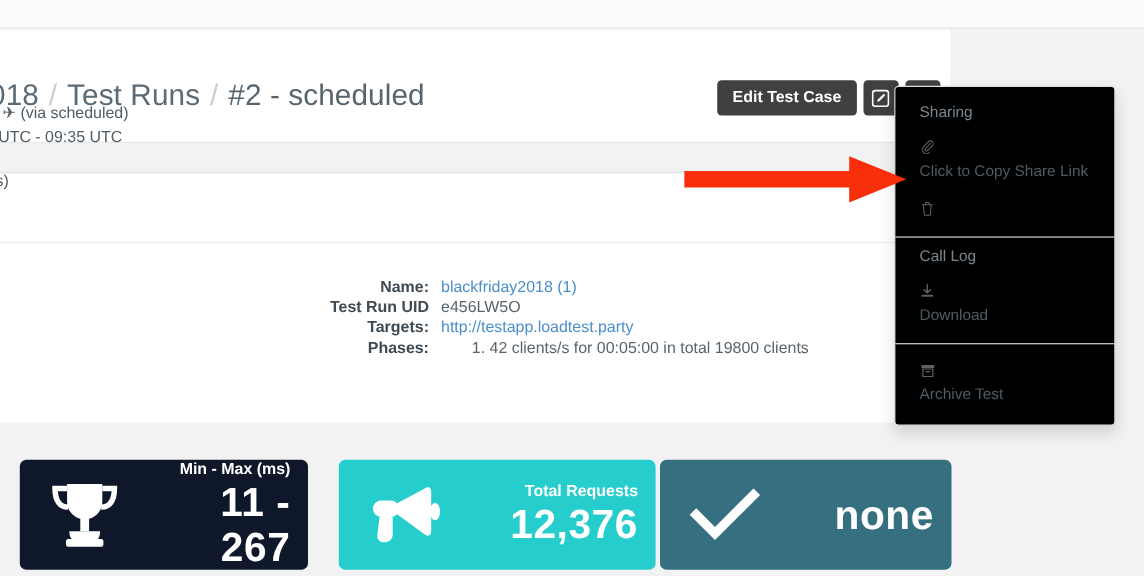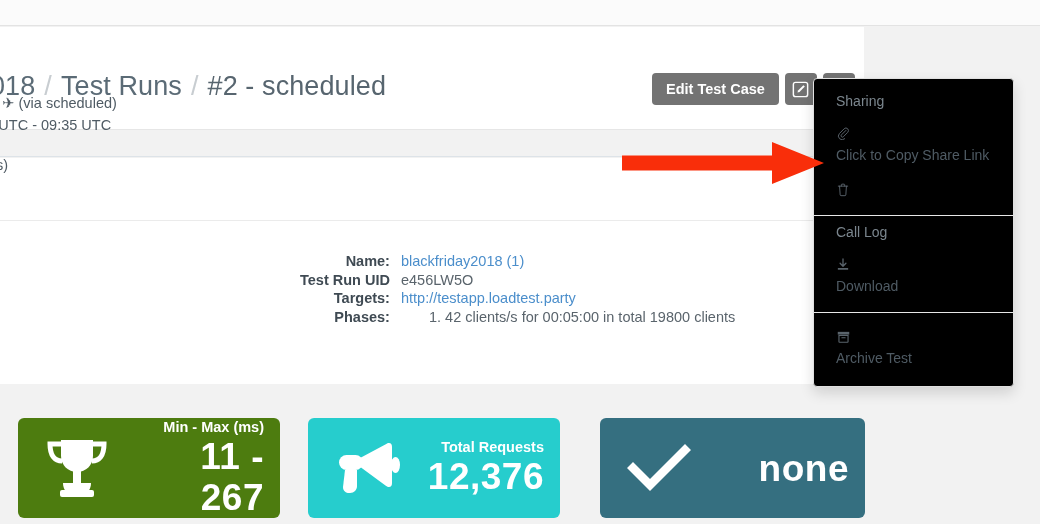--- a/index.html
+++ b/index.html
@@ -28,21 +28,21 @@
     position: absolute; left: -10px; top: 44px;
     font-size: 27px; color: #5b6b76; font-weight: 400;
     white-space: nowrap; letter-spacing: .1px;
   }
   .crumb .sep { color: #c8cdd1; padding: 0 9px; }
   .crumb .cur { color: #57656f; }
 
   
   .btn-group { position: absolute; left: 652px; top: 46px; display: flex; gap: 6px; }
   .btn {
-    background: #737373; color: #fff; border: none; border-radius: 4px;
+    background: #404040; color: #fff; border: none; border-radius: 4px;
     font-family: "Liberation Sans", sans-serif; font-size: 14.5px; font-weight: bold;
     height: 32px; display: flex; align-items: center; justify-content: center;
     cursor: pointer;
   }
   .btn-main { padding: 0 14px; }
   .btn-sq { width: 32px; }
   .btn svg { display: block; }
   .caret {
     width: 0; height: 0; border-left: 5px solid transparent;
     border-right: 5px solid transparent; border-top: 6px solid #fff;
@@ -104,21 +104,21 @@
   .cards { position: absolute; left: 0; top: 418px; width: 1040px; height: 106px; }
   .card {
     position: absolute; top: 0; height: 100px; border-radius: 6px;
     display: flex; align-items: center; color: #fff;
   }
   .card .ico { width: 118px; display: flex; align-items: center; justify-content: center; }
   .card .txt { flex: 1; text-align: right; padding-right: 16px; }
   .card .ttl { font-size: 14.5px; font-weight: bold; line-height: 17px; }
   .card .big { font-size: 37px; font-weight: bold; line-height: 41px; letter-spacing: .5px; }
   #card0 { left: 18px;  width: 262px; }
-  #card1 { left: 308px; width: 252px; }
+  #card1 { left: 308px; width: 288px; }
   #card2 { left: 600px; width: 265px; }
 </style>
 </head>
 <body>
 
 <div id="root">
 
   <div class="topbar"></div>
 
   <div class="crumb-panel">
@@ -229,21 +229,21 @@
   </div>
 
   <div class="arrow">
     <svg width="202" height="42" viewBox="0 0 202 42">
       <path d="M0 13.5 H150 V0 L202 21 L150 42 V28.5 H0 Z" fill="#f92e0a"></path>
     </svg>
   </div>
 
   <div class="cards">
 
-    <div class="card" id="card0" style="background:#4d7c0f">
+    <div class="card" id="card0" style="background:#0f172a">
       <div class="ico">
         <svg width="72" height="64" viewBox="0 0 72 64">
           <path d="M20 4h32v16c0 9-7 16-16 16s-16-7-16-16z" fill="#fff"></path>
           <path d="M20 8H9c0 12 5 17 12 17" fill="none" stroke="#fff" stroke-width="5"></path>
           <path d="M52 8h11c0 12-5 17-12 17" fill="none" stroke="#fff" stroke-width="5"></path>
           <rect x="32" y="34" width="8" height="13" fill="#fff"></rect>
           <path d="M22 47h28c0 7-4 9-4 9H26s-4-2-4-9z" fill="#fff"></path>
           <rect x="19" y="54" width="34" height="7" rx="2" fill="#fff"></rect>
         </svg>
       </div>

